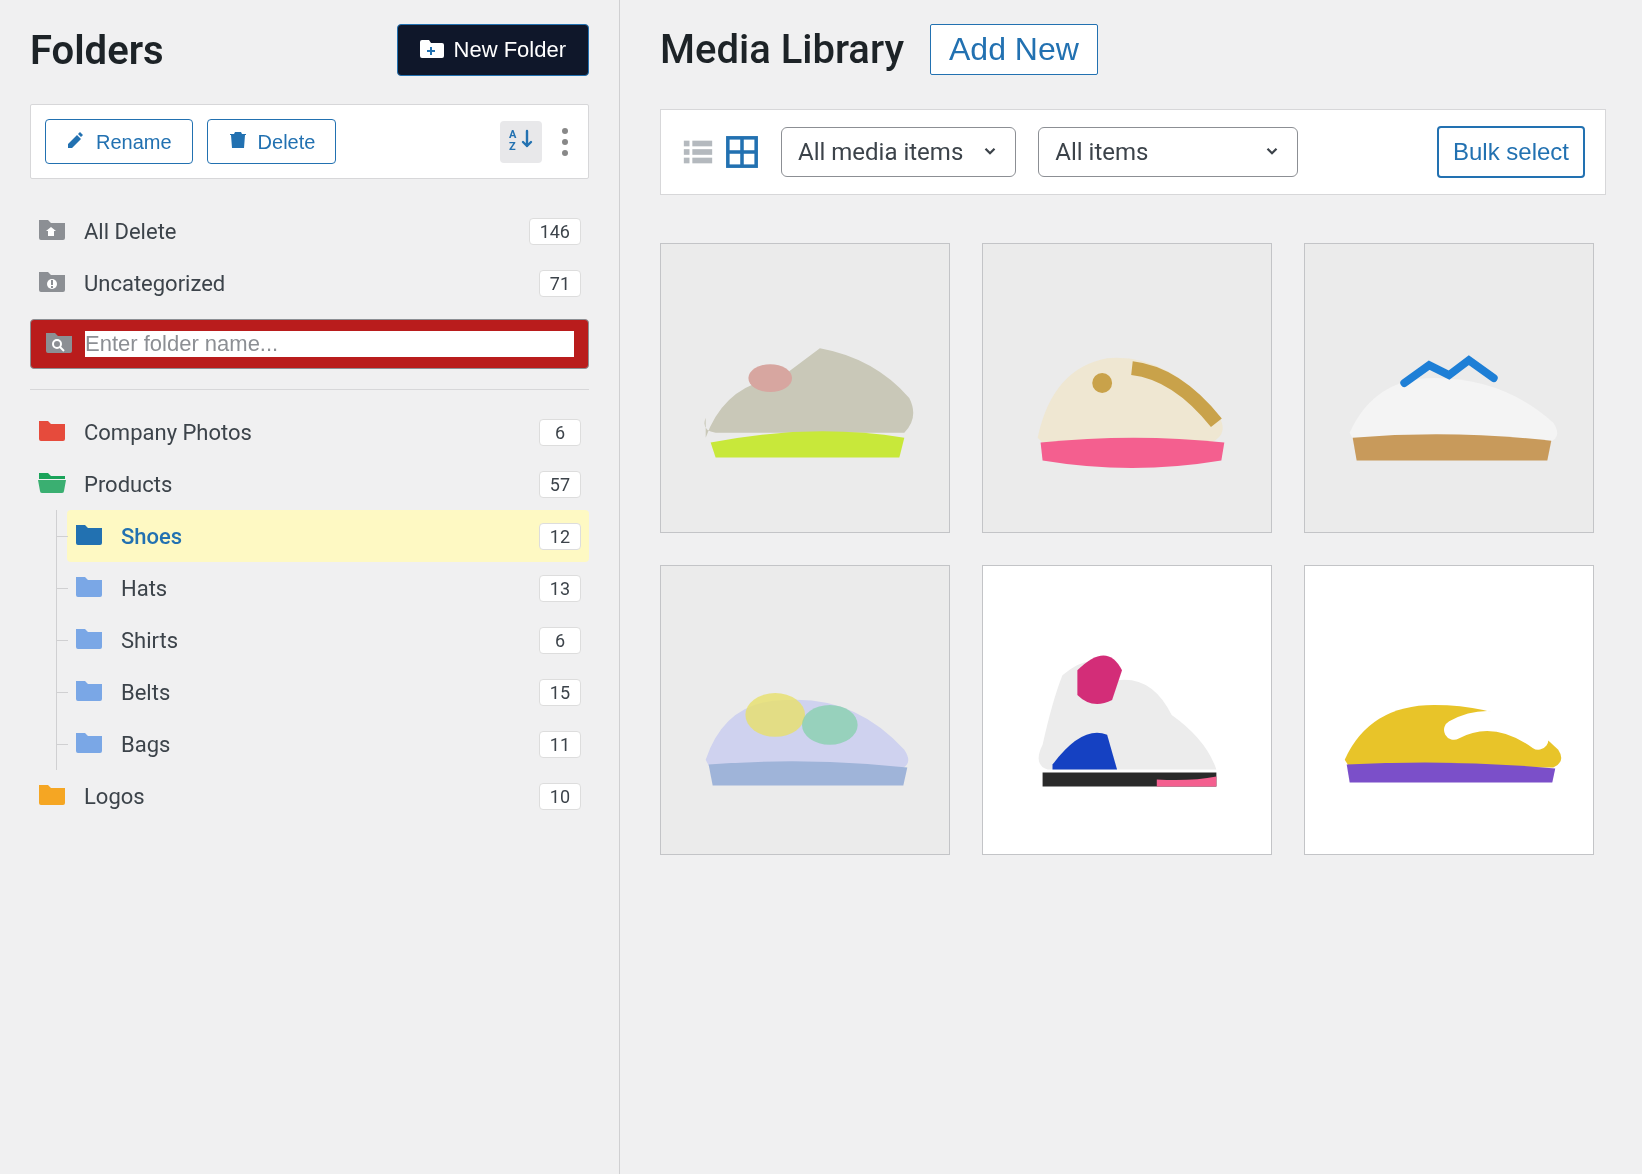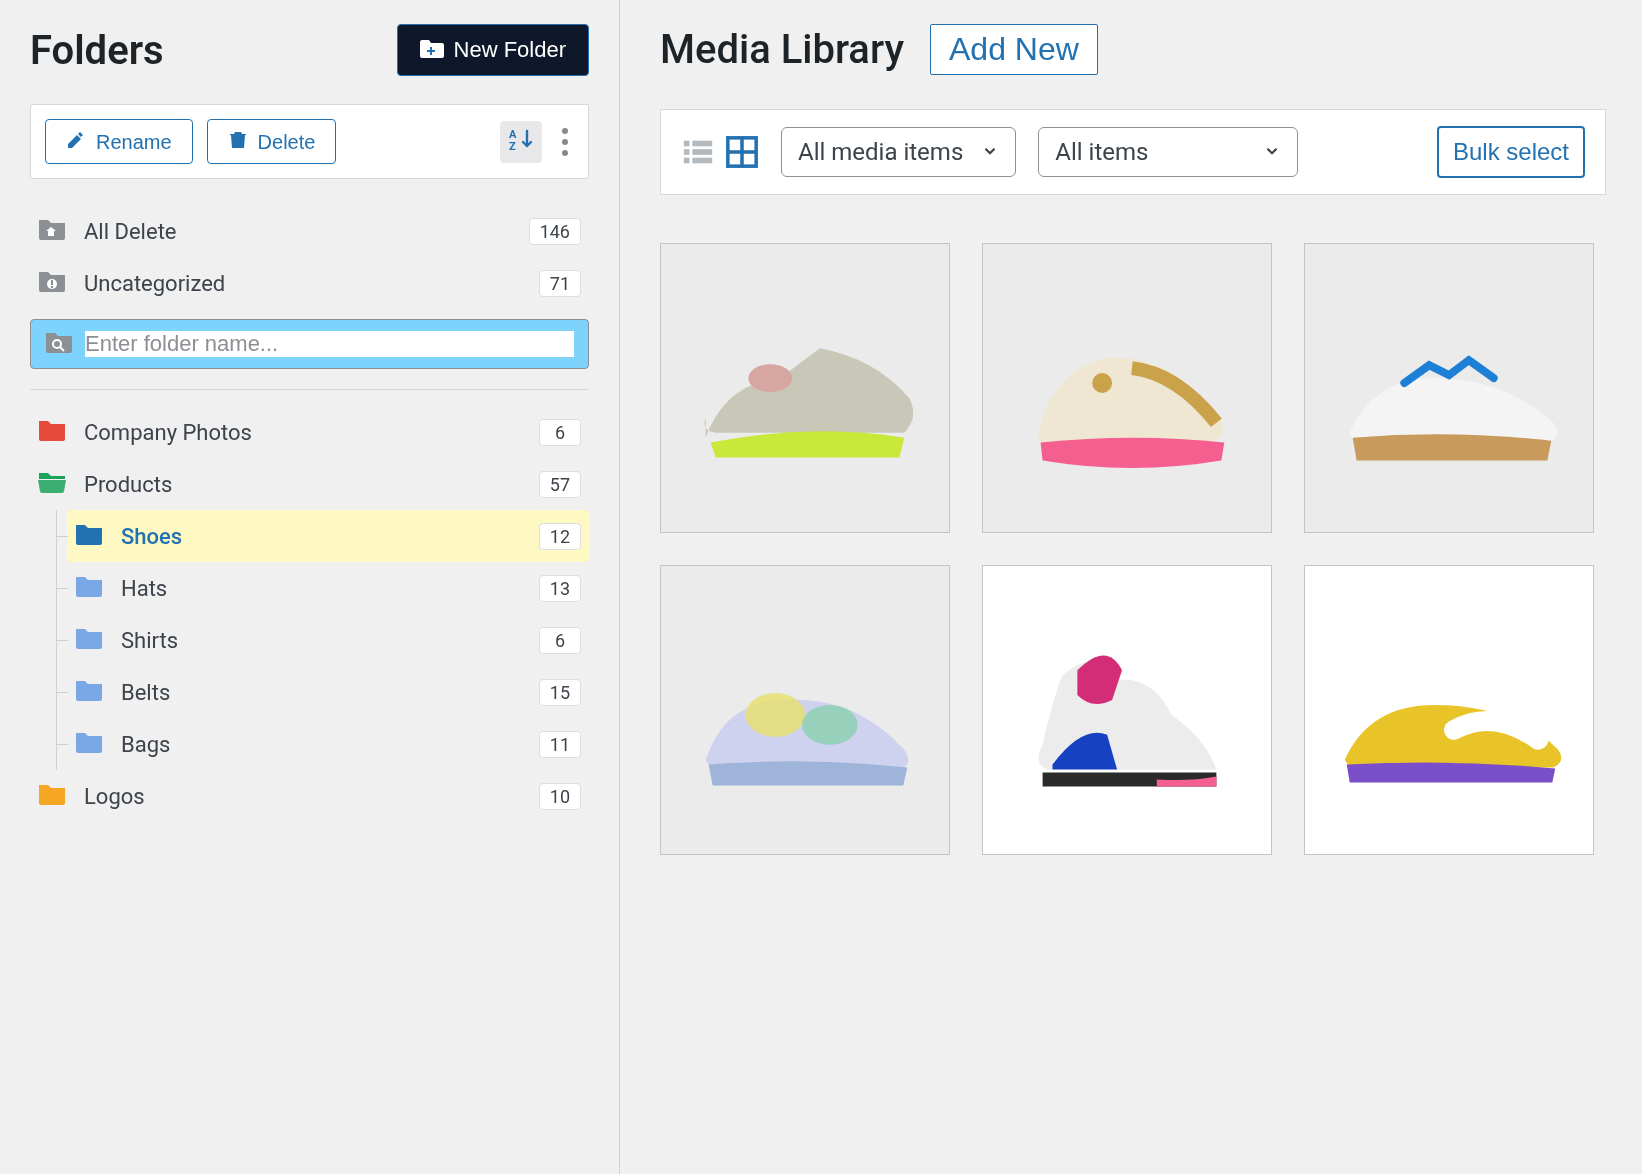--- a/index.html
+++ b/index.html
@@ -115,21 +115,21 @@
     font-size: 18px;
     color: #3c434a;
     min-width: 42px;
     text-align: center;
   }
   .sys-item .label, .folder-item .label {
     font-size: 22px;
     color: #3c434a;
   }
   .search-wrap {
-    background: #7dd3fc;
+    background: #b91c1c;
     border: 1px solid #8c8f94;
     border-radius: 4px;
     display: flex;
     align-items: center;
     padding: 10px 14px;
     gap: 12px;
     margin-bottom: 14px;
   }
   .search-wrap input {
     border: none;

